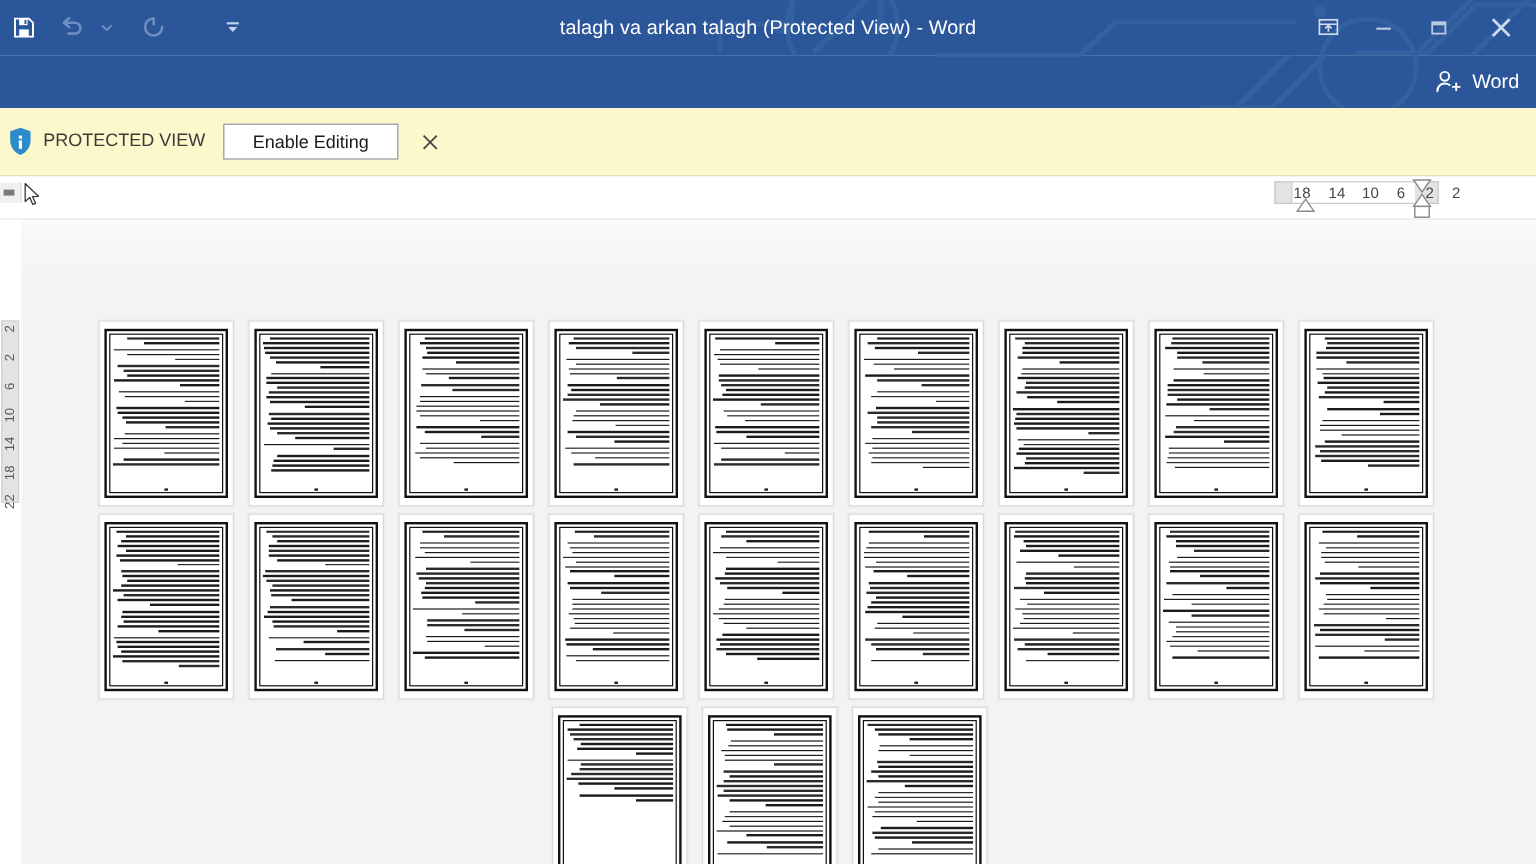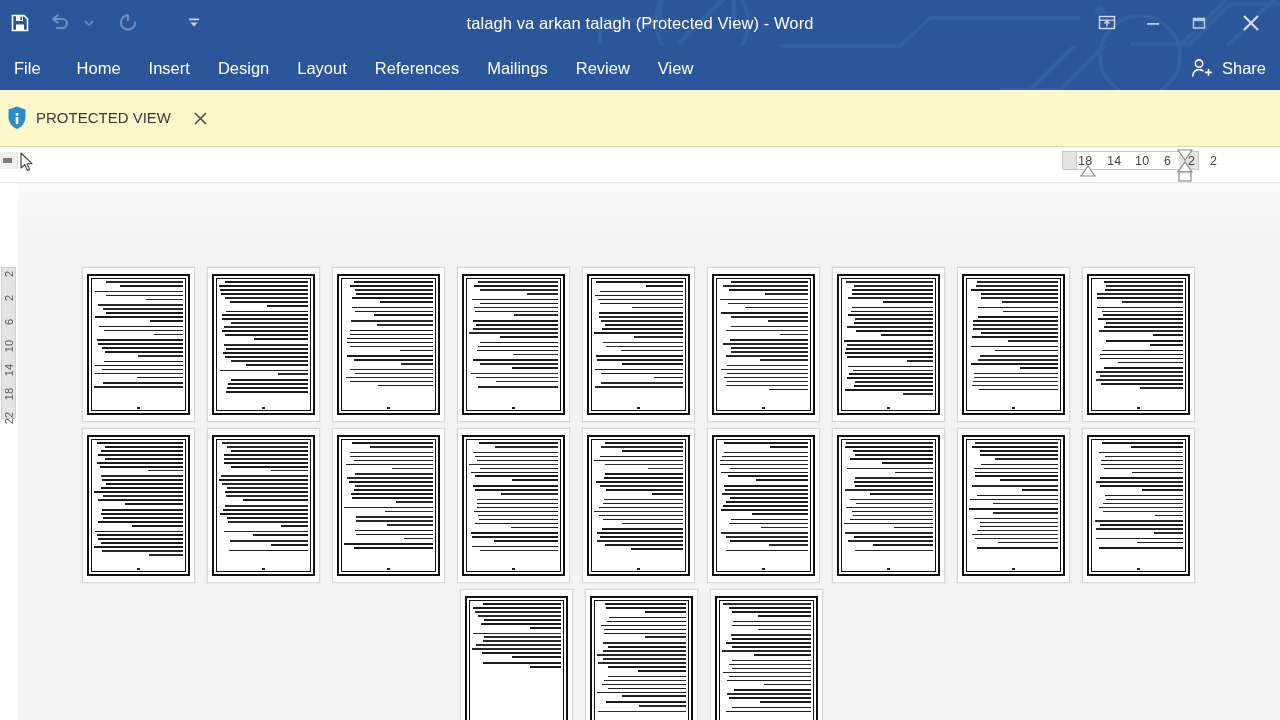--- a/index.html
+++ b/index.html
@@ -278,52 +278,42 @@
   <div class="tabbar">
     <svg class="tb-art" width="1280" height="44" viewBox="0 0 1280 44">
       <g stroke="#33609f" stroke-width="4" fill="none">
         <circle cx="1140" cy="10" r="40"></circle>
         <path d="M780 0 L900 0 L930 -28 L1080 -28"></path>
         <path d="M1000 44 L1060 44 L1110 -6 L1280 -6"></path>
         <path d="M1028 46 L1092 -18"></path>
       </g>
     </svg>
 
-    <div class="tabs">
-      <div class="tab file">File</div>
-      <div class="tab">Home</div>
-      <div class="tab">Insert</div>
-      <div class="tab">Design</div>
-      <div class="tab">Layout</div>
-      <div class="tab">References</div>
-      <div class="tab">Mailings</div>
-      <div class="tab">Review</div>
-      <div class="tab">View</div>
-    </div>
 
 
     <div class="share">
       <svg width="24" height="22" viewBox="0 0 24 22">
         <circle cx="9" cy="6.6" r="3.7" fill="none" stroke="#ffffff" stroke-width="1.6"></circle>
         <path d="M2.8 19 c0-4 2.9-6.4 6.2-6.4 c1.5 0 2.9.5 4 1.3" fill="none" stroke="#ffffff" stroke-width="1.6" stroke-linecap="round"></path>
         <path d="M15.6 15.4 H21.4 M18.5 12.5 V18.3" stroke="#ffffff" stroke-width="1.6" stroke-linecap="round"></path>
       </svg>
-      <span>Share</span>
+      <span>Word</span>
     </div>
   </div>
 
   <div class="pvbar">
     <span class="pv-icon">
       <svg width="22" height="26" viewBox="0 0 22 26">
         <path d="M11 1.5 L19.5 4.4 V12 c0 6.2-4.3 10.4-8.5 12.1 C6.8 22.4 2.5 18.2 2.5 12 V4.4 Z" fill="#2e8bc9"></path>
         <rect x="9.7" y="8" width="2.6" height="2.6" fill="#ffffff"></rect>
         <rect x="9.7" y="12" width="2.6" height="7" fill="#ffffff"></rect>
       </svg>
     </span>
     <div class="pv-label">PROTECTED VIEW</div>
+    <button class="pv-enable">Enable Editing</button>
     <div class="pv-close">
       <svg width="15" height="15" viewBox="0 0 15 15">
         <path d="M2 2 L13 13 M13 2 L2 13" stroke="#444" stroke-width="1.5"></path>
       </svg>
     </div>
   </div>
 
   <div class="hruler">
     <div class="hr-corner">
         <i></i>

